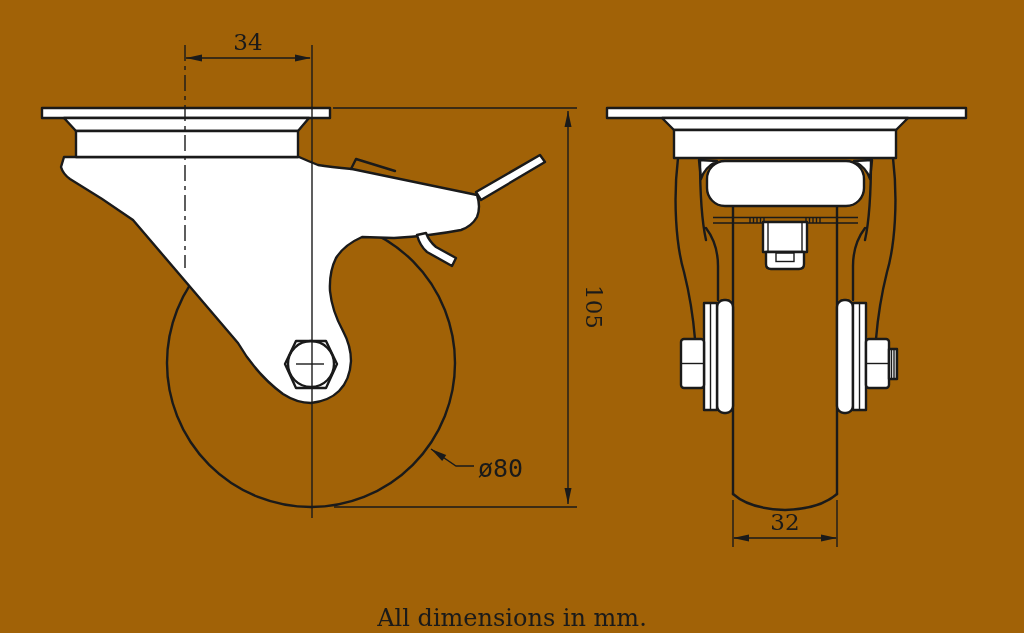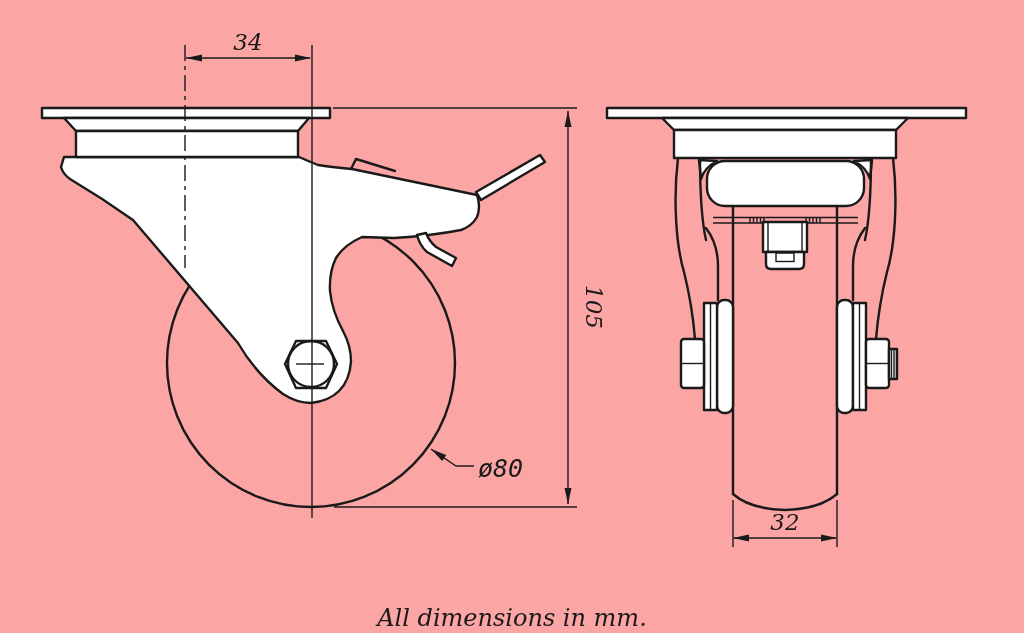--- a/index.html
+++ b/index.html
@@ -1,19 +1,18 @@
 <!DOCTYPE html>
 <html><head>
 <meta charset="utf-8">
 <style>
   html,body{margin:0;padding:0;background:#ffffff;}
   .canvas{
-    position:relative;width:1024px;height:633px;background:#fca5a5;
+    position:relative;width:1024px;height:633px;background:#a16207;
     font-family:"DejaVu Serif", serif;
-    font-style:italic;
   }
   svg{display:block;}
   .outline{fill:none;stroke:#1a1a1a;stroke-width:2.4;stroke-linejoin:round;stroke-linecap:round;}
   .outline-fill{fill:#ffffff;stroke:#1a1a1a;stroke-width:2.4;stroke-linejoin:round;stroke-linecap:round;}
   .thin{fill:none;stroke:#1a1a1a;stroke-width:1.4;stroke-linecap:butt;}
   .dimline{fill:none;stroke:#1a1a1a;stroke-width:1.4;}
   .arrow{fill:#1a1a1a;stroke:none;}
   .dimtext{fill:#1a1a1a;font-family:"DejaVu Serif", serif;font-size:23px;}
   .diatext{fill:#1a1a1a;font-family:"DejaVu Sans Mono", monospace;font-size:25px;}
   .caption{fill:#1a1a1a;font-family:"DejaVu Serif", serif;font-size:24px;}

